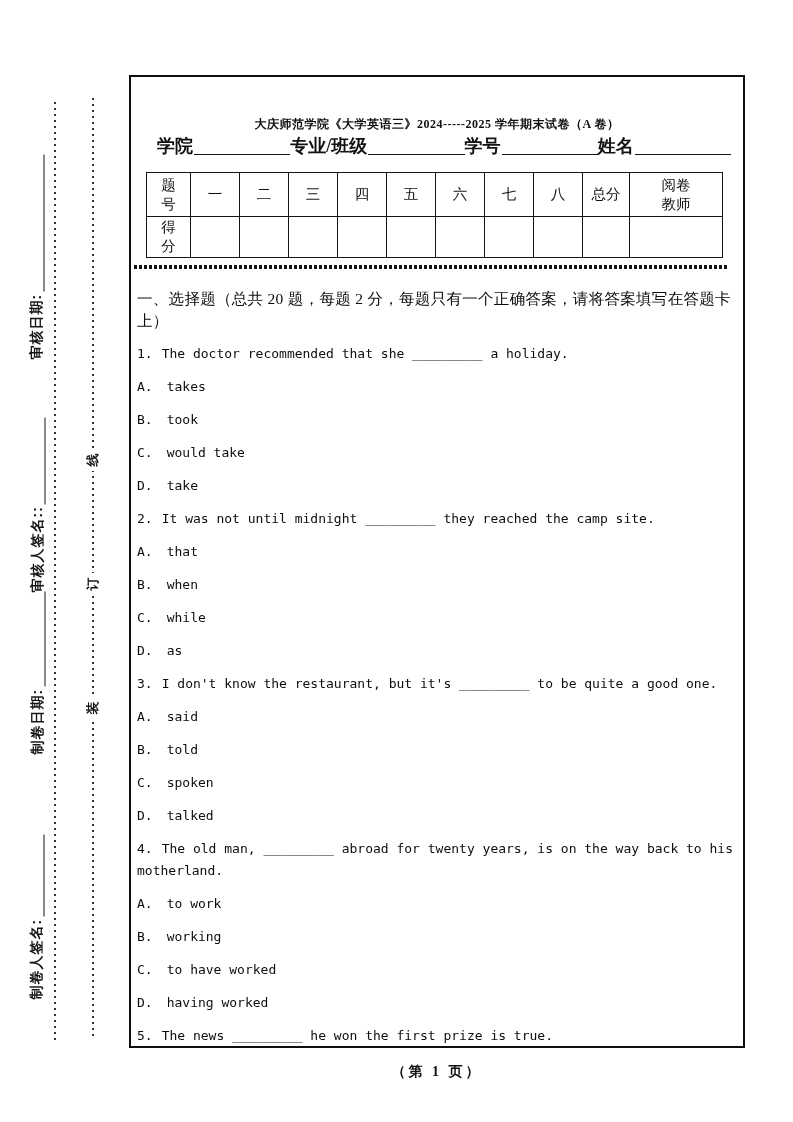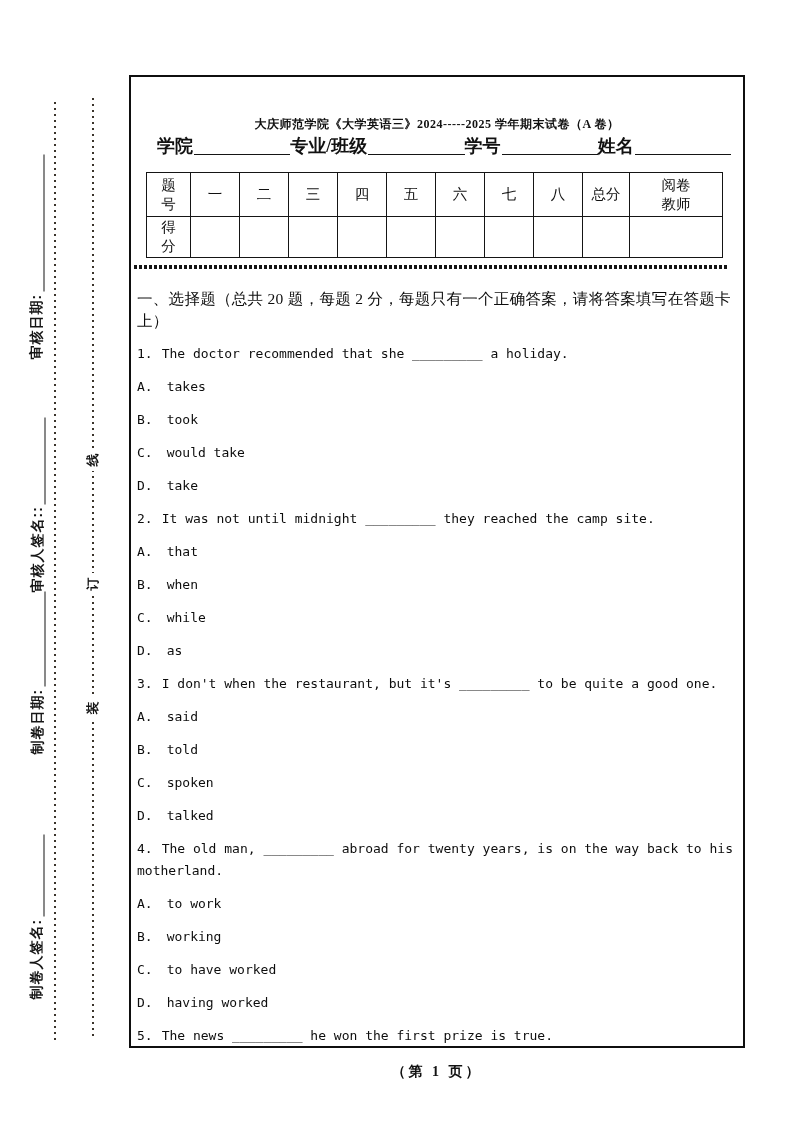--- a/index.html
+++ b/index.html
@@ -178,21 +178,21 @@
       <p class="opt"><span class="opt-label">B.</span><span>took</span></p>
       <p class="opt"><span class="opt-label">C.</span><span>would take</span></p>
       <p class="opt"><span class="opt-label">D.</span><span>take</span></p>
 
       <p class="q"><span class="q-num">2.</span><span>It was not until midnight _________ they reached the camp site.</span></p>
       <p class="opt"><span class="opt-label">A.</span><span>that</span></p>
       <p class="opt"><span class="opt-label">B.</span><span>when</span></p>
       <p class="opt"><span class="opt-label">C.</span><span>while</span></p>
       <p class="opt"><span class="opt-label">D.</span><span>as</span></p>
 
-      <p class="q"><span class="q-num">3.</span><span>I don't when the restaurant, but it's _________ to be quite a good one.</span></p>
+      <p class="q"><span class="q-num">3.</span><span>I don't know the restaurant, but it's _________ to be quite a good one.</span></p>
       <p class="opt"><span class="opt-label">A.</span><span>said</span></p>
       <p class="opt"><span class="opt-label">B.</span><span>told</span></p>
       <p class="opt"><span class="opt-label">C.</span><span>spoken</span></p>
       <p class="opt"><span class="opt-label">D.</span><span>talked</span></p>
 
       <p class="q"><span class="q-num">4.</span><span>The old man, _________ abroad for twenty years, is on the way back to his motherland.</span></p>
       <p class="opt"><span class="opt-label">A.</span><span>to work</span></p>
       <p class="opt"><span class="opt-label">B.</span><span>working</span></p>
       <p class="opt"><span class="opt-label">C.</span><span>to have worked</span></p>
       <p class="opt"><span class="opt-label">D.</span><span>having worked</span></p>

